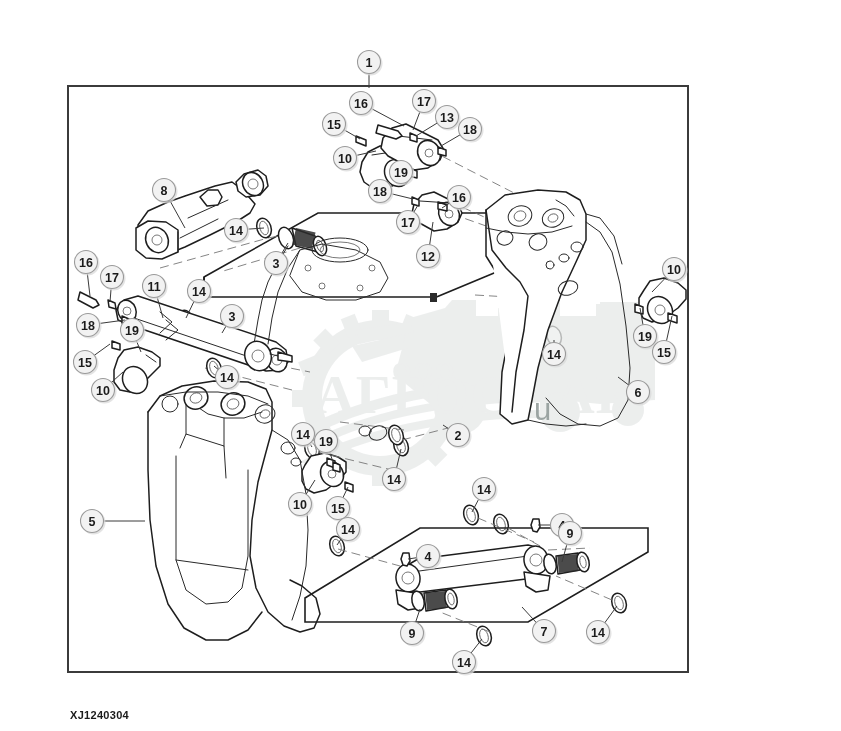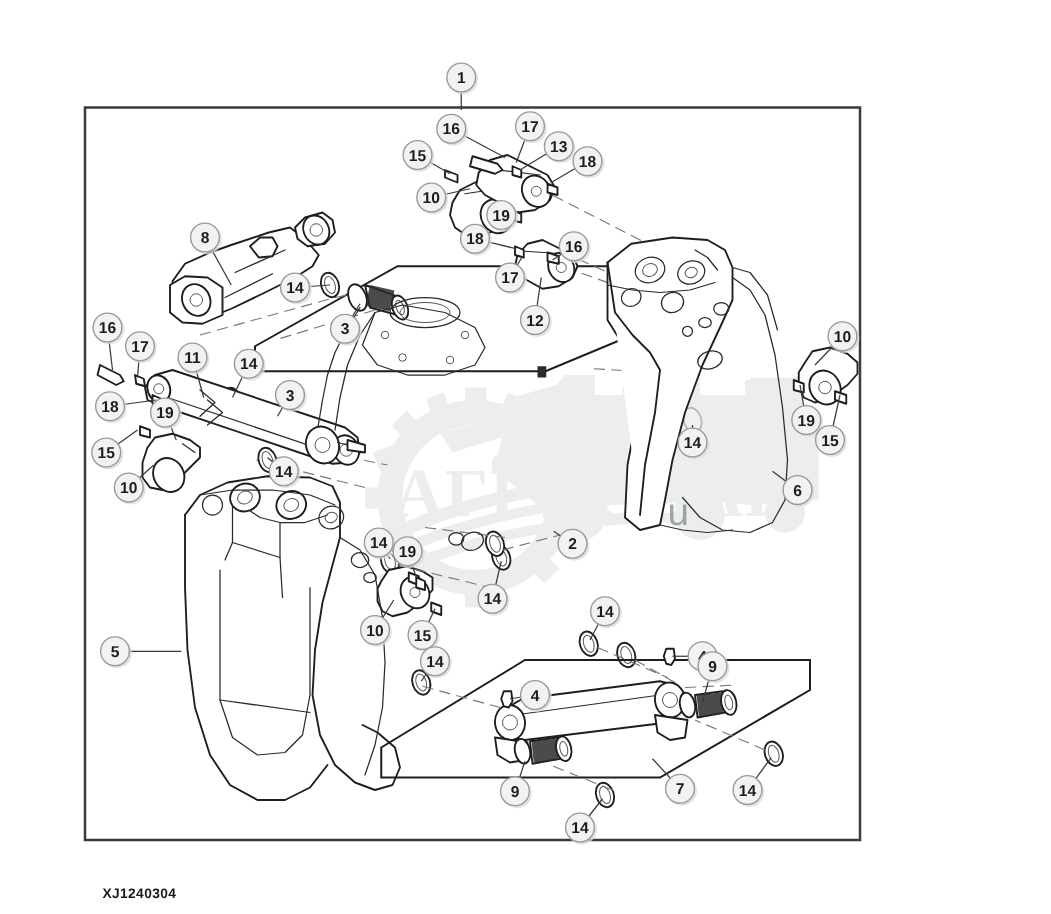--- a/index.html
+++ b/index.html
@@ -19,21 +19,21 @@
     left: 0; top: 0;
     width: 841px; height: 731px;
     background: #ffffff;
   }
   #diagram-svg {
     position: absolute;
     left: 0; top: 0;
   }
   .part-number-label {
     position: absolute;
-    left: 82px;
+    left: 70px;
     top: 709px;
     font-family: "Liberation Sans", sans-serif;
     font-size: 11px;
     font-weight: bold;
     letter-spacing: 0.3px;
     color: #1a1a1a;
     white-space: nowrap;
   }
   
   .callout-text {

